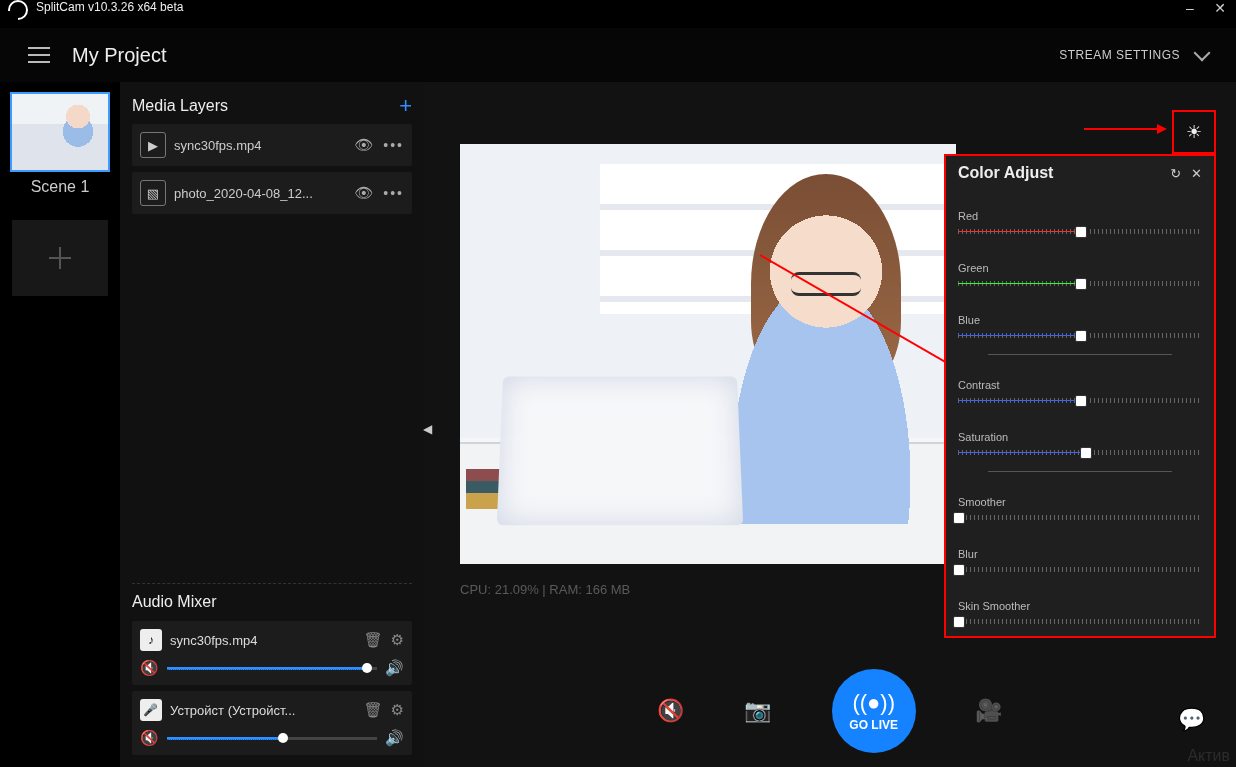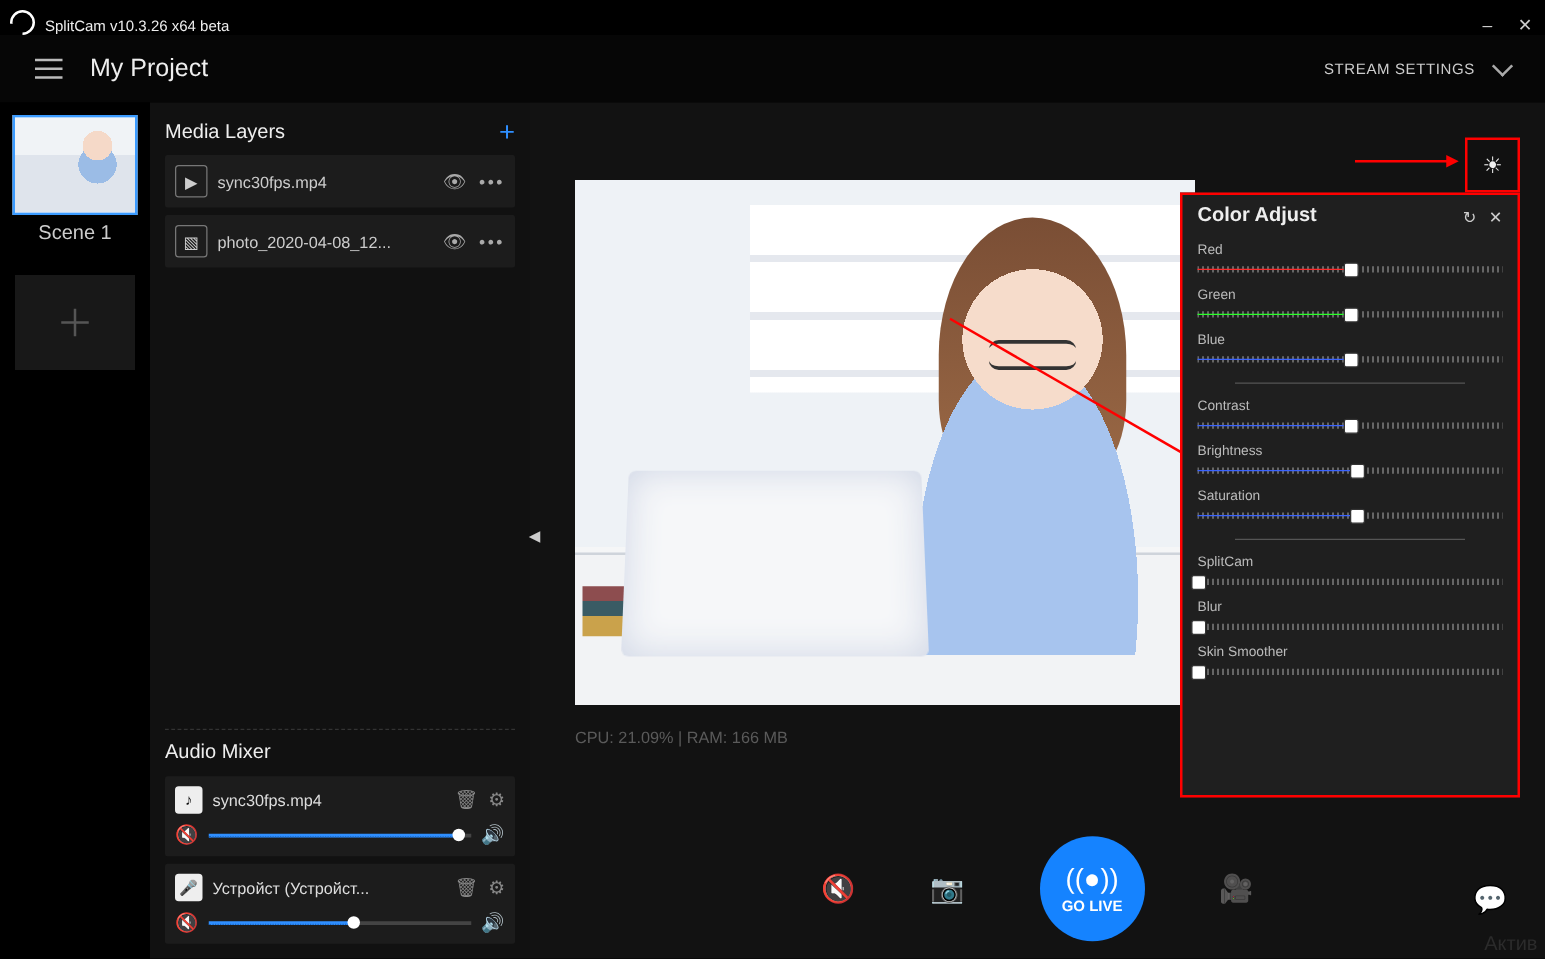--- a/index.html
+++ b/index.html
@@ -1,19 +1,19 @@
 <!DOCTYPE html>
 <html><head>
 <meta charset="utf-8">
 <style>
   html,body{margin:0;padding:0;height:100%;width:100%;background:#000;color:#ddd;
     font-family:"Segoe UI",Arial,sans-serif;font-size:13px;overflow:hidden}
   .app{width:1236px;height:767px;position:relative;background:#000}
   
-  .titlebar{height:28px;display:flex;align-items:flex-end;background:#000;padding:0 8px}
+  .titlebar{height:28px;display:flex;align-items:flex-start;background:#000;padding:0 8px}
   .titlebar .logo{width:16px;height:16px;border:2px solid #fff;border-radius:50%;
     clip-path:polygon(50% 0,100% 0,100% 100%,50% 100%,50% 55%,0 55%,0 0,50% 0)}
   .titlebar .title{margin-left:8px;font-size:12px;color:#eee}
   .titlebar .winbtns{margin-left:auto;display:flex;gap:14px}
   .winbtn{width:16px;height:16px;display:flex;align-items:center;justify-content:center;
     font-size:14px;color:#ccc;cursor:pointer}
   
   .header{height:54px;display:flex;align-items:center;background:#060606;padding:0 28px}
   .hamburger{width:22px;height:16px;display:flex;flex-direction:column;justify-content:space-between;cursor:pointer}
   .hamburger span{display:block;height:2px;background:#bbb}
@@ -93,21 +93,21 @@
   .diag-arrow{position:absolute;left:300px;top:110px;width:230px;height:2px;background:red;
     transform-origin:left center;transform:rotate(30deg)}
   .diag-arrow::after{content:"";position:absolute;right:-8px;top:-4px;border:5px solid transparent;border-left:10px solid red}
   .stats{position:absolute;left:36px;top:500px;color:#5a5a5a;font-size:13px}
   
   .adjust{position:absolute;right:20px;top:72px;width:272px;height:484px;border:2px solid red;
     background:#1f1f1f;padding:8px 12px 14px;box-sizing:border-box}
   .adjust-head{display:flex;align-items:center;padding-bottom:4px}
   .adjust-head h4{margin:0;font-size:16px;font-weight:700;color:#eee;flex:1}
   .adjust-head .ico{margin-left:10px;color:#ccc;font-size:13px;cursor:pointer}
-  .slgroup{margin-top:8px}
+  .slgroup{margin-top:24px}
   .slgroup label{font-size:11px;color:#bbb;display:block;margin-bottom:2px}
   .slider{height:14px;position:relative}
   .ruler{position:absolute;left:0;right:0;top:5px;height:5px;
     background:repeating-linear-gradient(90deg,#666 0 1px,transparent 1px 4px)}
   .track-line{position:absolute;left:0;top:7px;height:1px}
   .sthumb{position:absolute;top:2px;width:10px;height:10px;background:#fff;border:1px solid #333;border-radius:2px}
   .hr{height:1px;background:#555;margin:12px 30px}
   
   .actions{position:absolute;left:0;right:0;bottom:14px;display:flex;align-items:center;
     justify-content:center;gap:60px}
@@ -285,40 +285,32 @@
         <div id="slider-set-2">
             <div class="slgroup">
               <label>Contrast</label>
               <div class="slider">
                 <div class="ruler"></div>
                 <div class="track-line" style="width:50%;background:#3a63ff"></div>
                 <div class="sthumb" style="left:calc(50% - 5px)"></div>
               </div>
             </div>
             <div class="slgroup">
-              <label>Brightness</label>
+              <label>Saturation</label>
               <div class="slider">
                 <div class="ruler"></div>
                 <div class="track-line" style="width:52%;background:#3a63ff"></div>
                 <div class="sthumb" style="left:calc(52% - 5px)"></div>
               </div>
             </div>
-            <div class="slgroup">
-              <label>Saturation</label>
-              <div class="slider">
-                <div class="ruler"></div>
-                <div class="track-line" style="width:52%;background:#3a63ff"></div>
-                <div class="sthumb" style="left:calc(52% - 5px)"></div>
-              </div>
-            </div>
           </div>
         <div class="hr"></div>
         <div id="slider-set-3">
             <div class="slgroup">
-              <label>SplitCam</label>
+              <label>Smoother</label>
               <div class="slider">
                 <div class="ruler"></div>
                 <div class="track-line" style="width:0%;background:#3a63ff"></div>
                 <div class="sthumb" style="left:calc(0% - 5px)"></div>
               </div>
             </div>
             <div class="slgroup">
               <label>Blur</label>
               <div class="slider">
                 <div class="ruler"></div>

